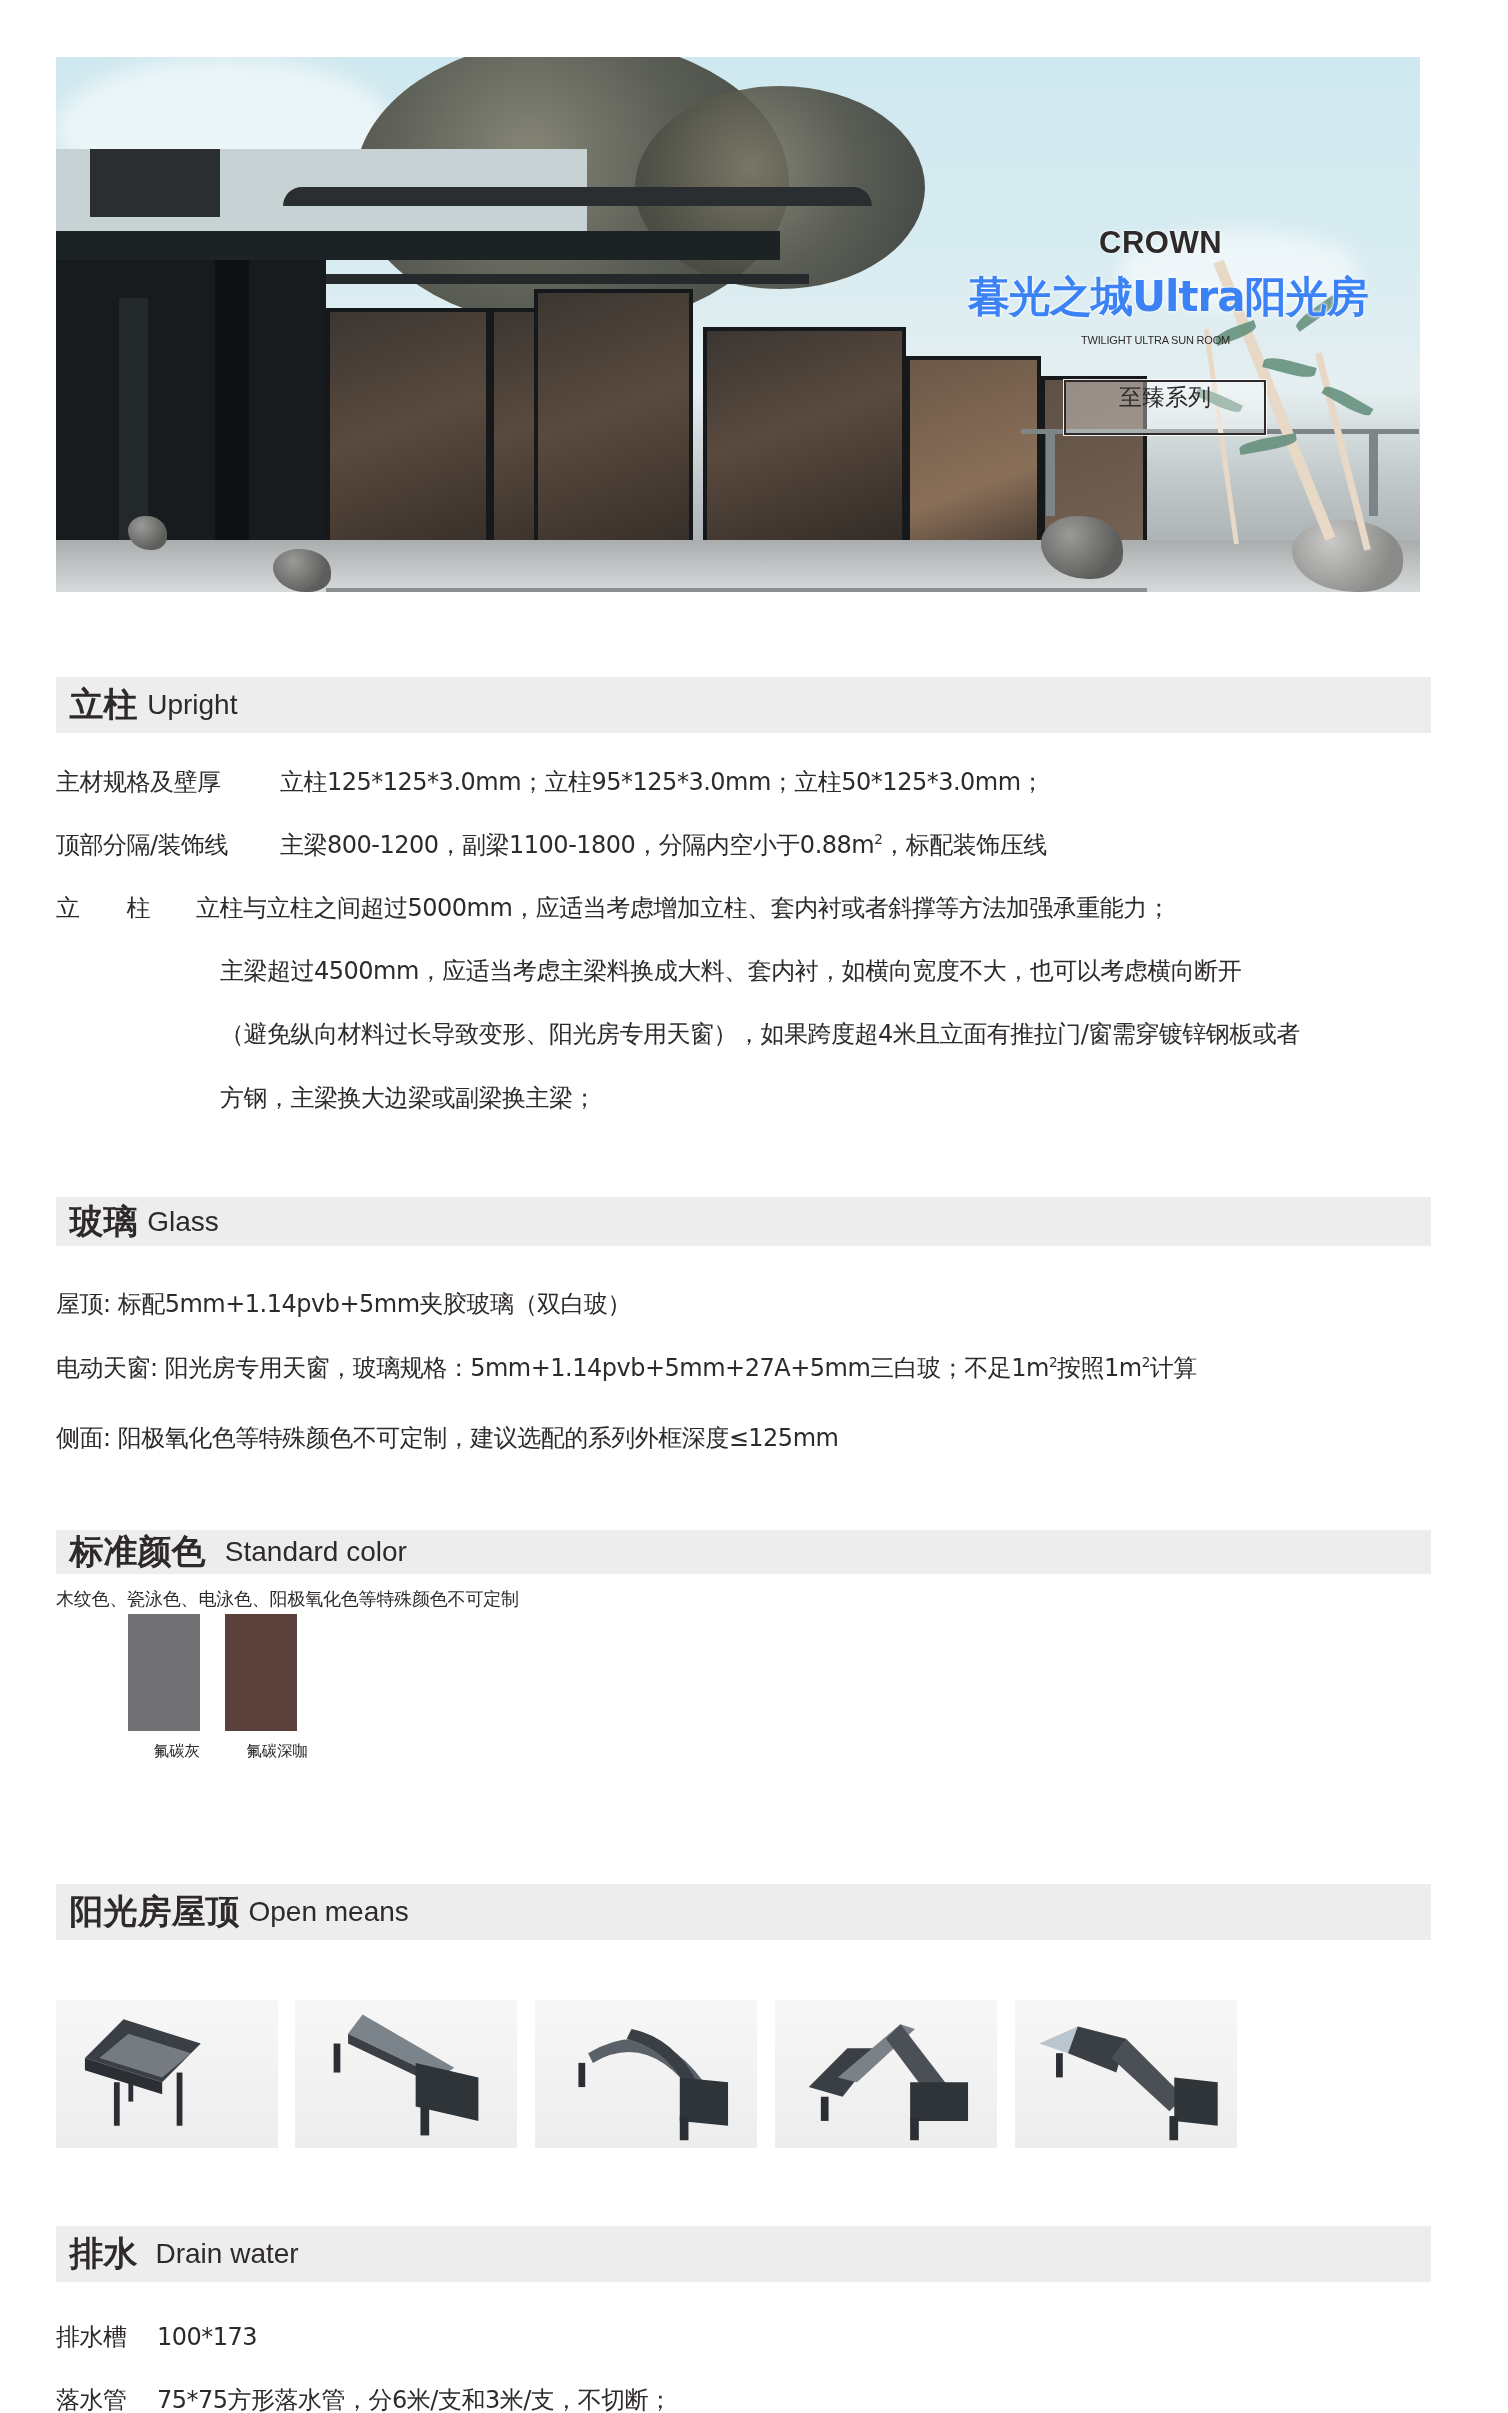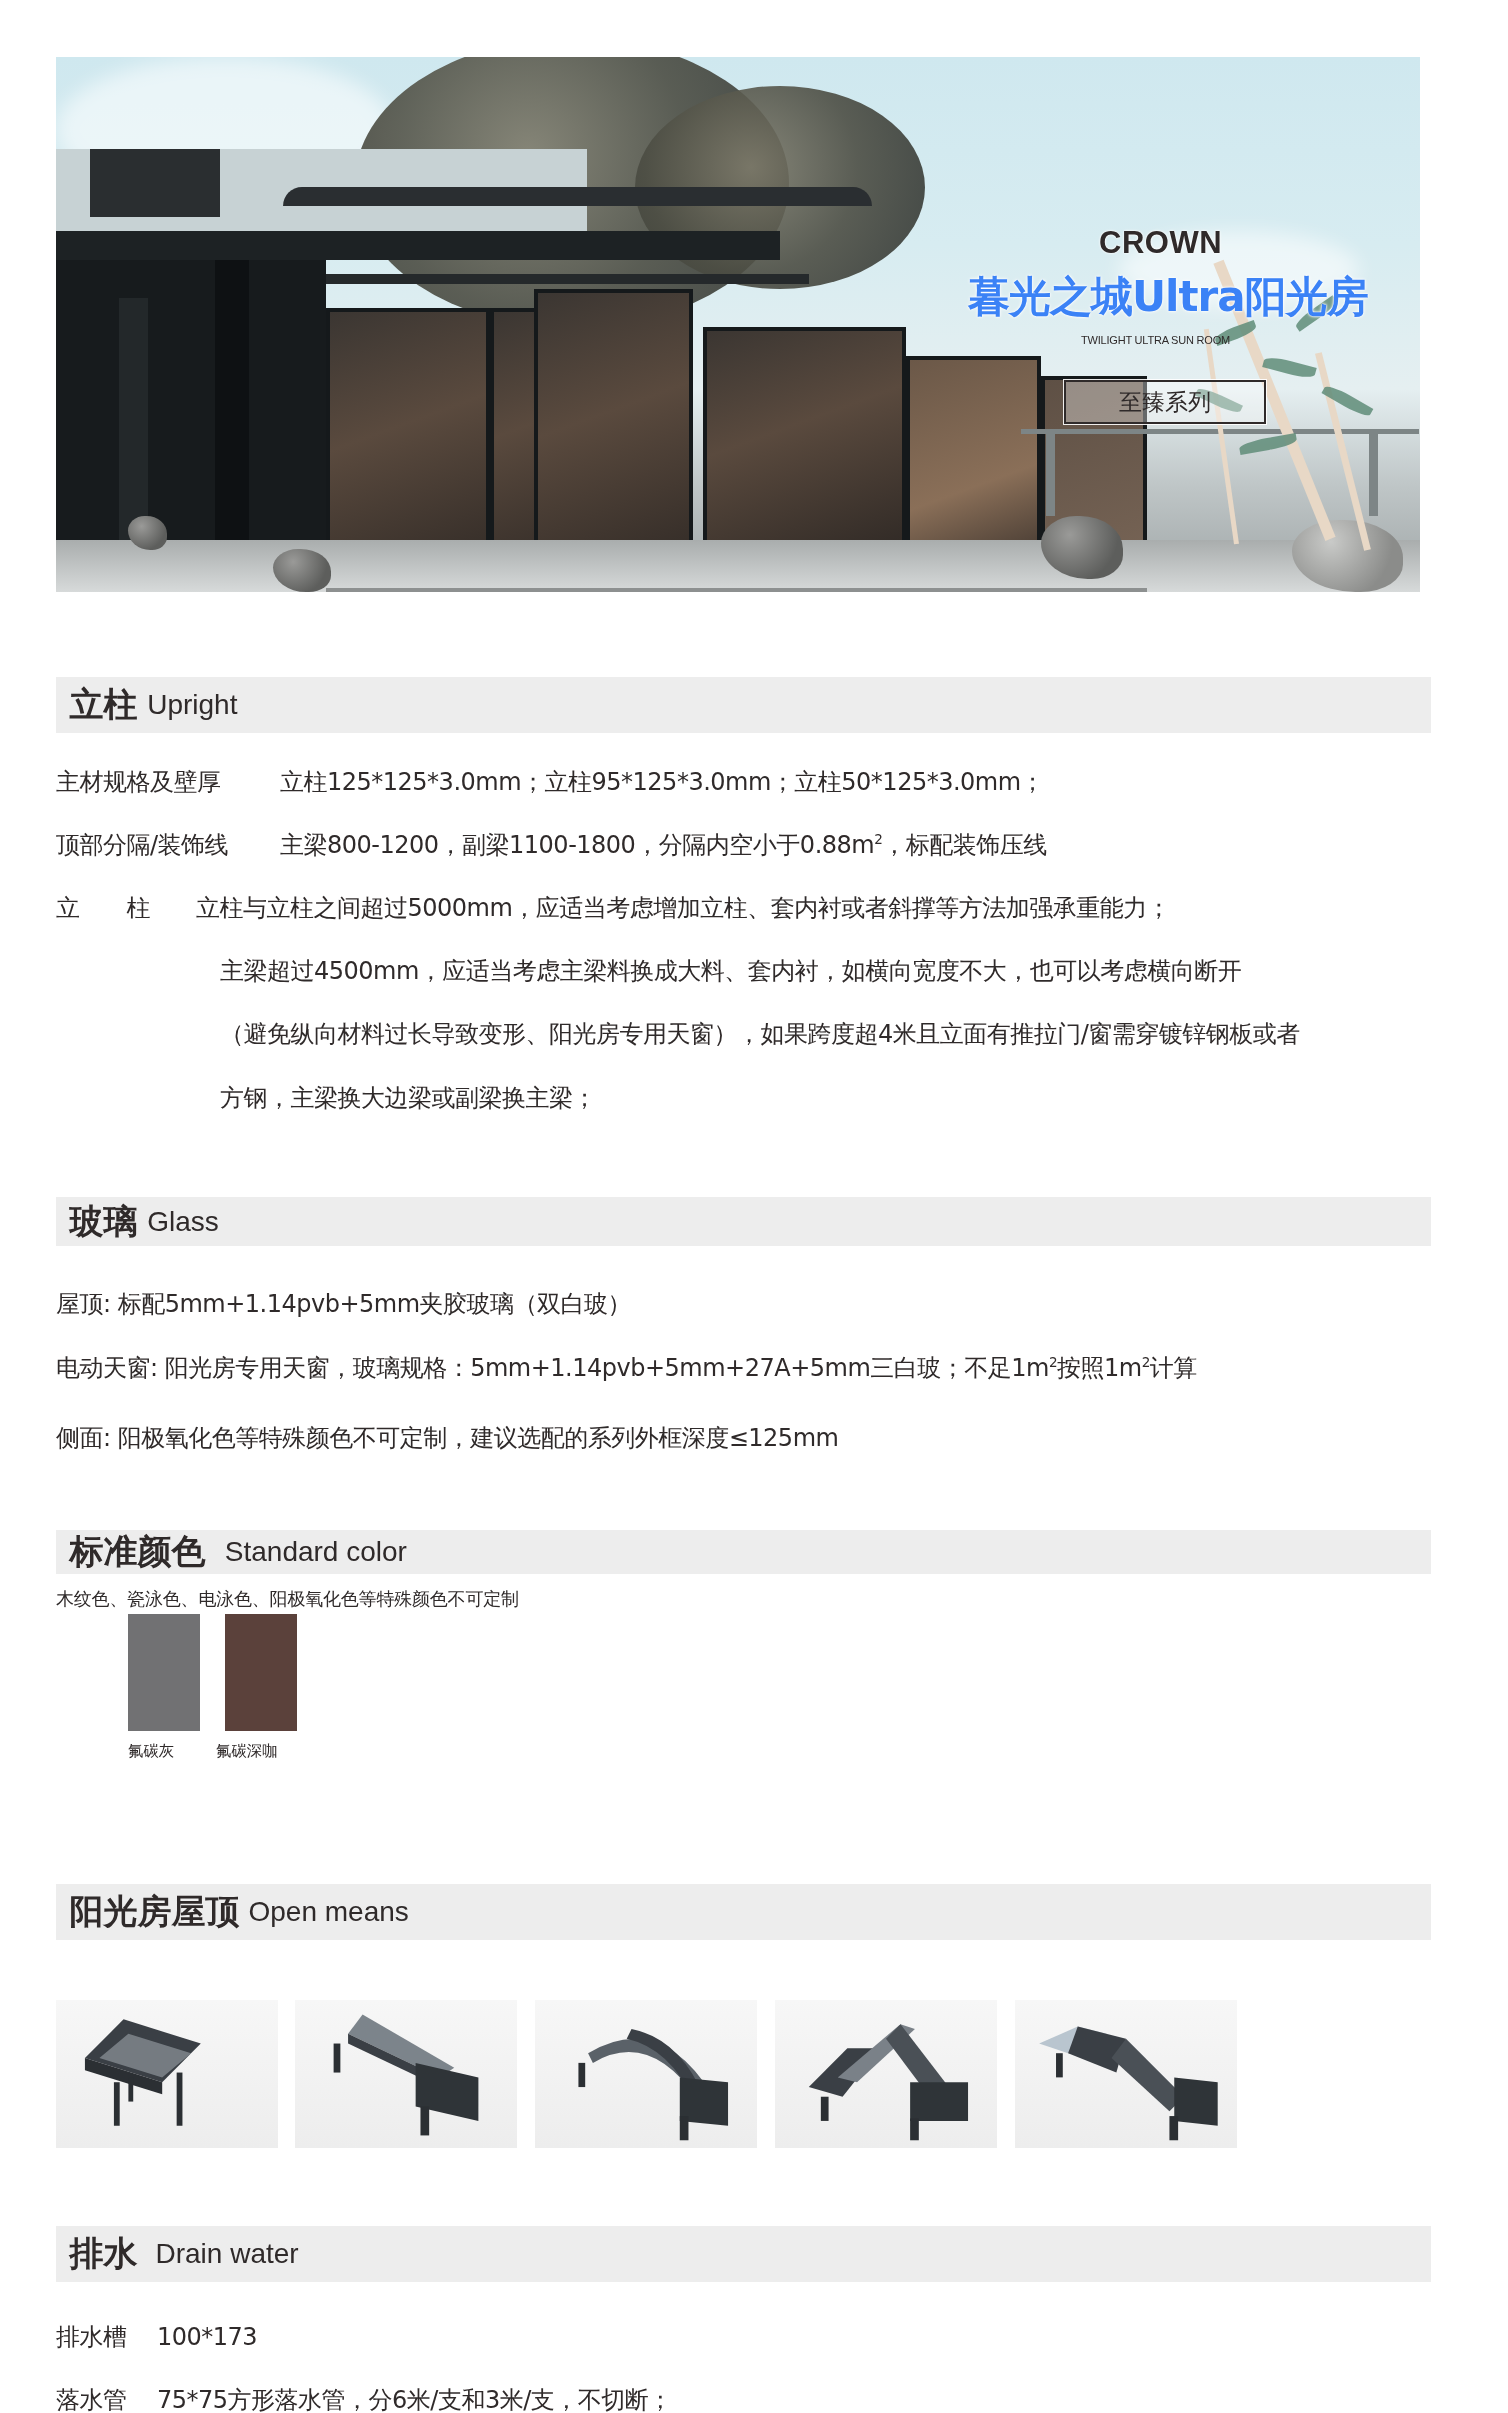--- a/index.html
+++ b/index.html
@@ -20,36 +20,36 @@
   .hero .bamboo { position:absolute; background: #e8d8c6; transform-origin: bottom center; }
   .hero .leaf { position:absolute; border-radius: 50% 0; background: #5f8c78; opacity:.85; }
   .hero .railing { position:absolute; background: #7d8586; }
 
   .crown { left: 1099px; top: 225px; font-size: 31px; font-weight: bold; color: #2f2a2a; letter-spacing: 0.5px;
            text-shadow: 0 0 2.9px #fff, 0 0 1.4px #fff; font-family: "Liberation Sans", sans-serif; }
   .hero-title { left: 968px; top: 269px; font-size: 42px; font-weight: bold; color: #3b82f6; white-space: nowrap;
                 text-shadow: 0 0 3.9px #fff, 0 0 1.9px #fff, 0 0 1px #fff; font-family: "DejaVu Sans", sans-serif; letter-spacing: -1px; }
   .hero-sub { left: 1081px; top: 334px; font-size: 11px; color: #2f2a2a; white-space: nowrap; letter-spacing: -0.2px;
               font-family: "Liberation Sans", sans-serif; }
-  .hero-btn { left: 1064px; top: 380px; width: 202px; height: 44px; border: 2.9px solid #2f2a2a; box-sizing: border-box;
-              background: rgba(255,255,255,0.35); display:flex; align-items:center; justify-content:center;
+  .hero-btn { left: 1064px; top: 380px; width: 202px; height: 55px; border: 2.9px solid #2f2a2a; box-sizing: border-box;
+              background: rgba(255,255,255,0.35); display:flex; justify-content:center;
               font-size: 23px; color: #2f2a2a; outline: 1.4px solid rgba(255,255,255,.9); }
 
   
   .bar { left: 56px; width: 1375px; background: #ededed; display:flex; align-items:center; box-sizing: border-box; padding-left: 13.5px; }
   .bar .cn { font-size: 34px; font-weight: bold; color: #2f2a2a; font-family: "DejaVu Sans", sans-serif; }
   .bar .en { font-size: 28px; color: #2f2a2a; margin-left: 9.7px; font-family: "Liberation Sans", sans-serif; }
 
   .line { left: 56px; font-size: 24px; color: #2f2a2a; white-space: nowrap; font-family: "DejaVu Sans", sans-serif; letter-spacing: -0.5px; }
   .line .lbl { display:inline-block; }
   .sup { font-size: 13.5px; vertical-align: super; }
 
   .note { left: 56px; top: 1587px; font-size: 18px; color: #2f2a2a; white-space: nowrap; letter-spacing: -0.2px; }
   .swatch { top: 1614px; width: 72px; height: 117px; }
-  .swatch-lbl { top: 1741px; font-size: 15.4px; color: #2f2a2a; white-space: nowrap; text-align:left; }
+  .swatch-lbl { top: 1741px; font-size: 15.4px; color: #2f2a2a; white-space: nowrap; text-align:right; }
 
   .thumb { top: 2000px; height: 148px; background: linear-gradient(180deg,#f7f7f7 0%, #ededed 100%); overflow:hidden; }
   .thumb svg { width: 100%; height: 100%; display:block; }
 </style>
 </head>
 <body>
 
 <div class="abs hero">
   <div class="sky-cloud" style="left:0;top:0;width:338px;height:145px;"></div>
   <div class="sky-cloud" style="left:1062px;top:174px;width:241px;height:77px;"></div>

